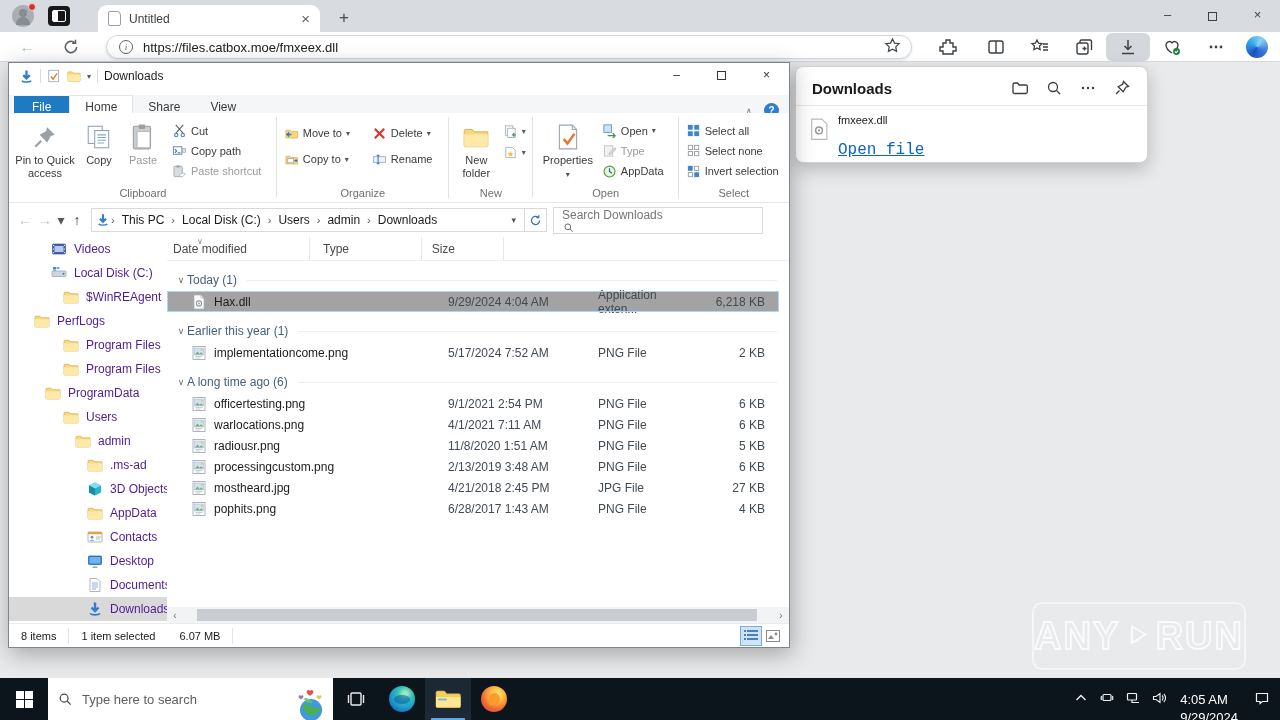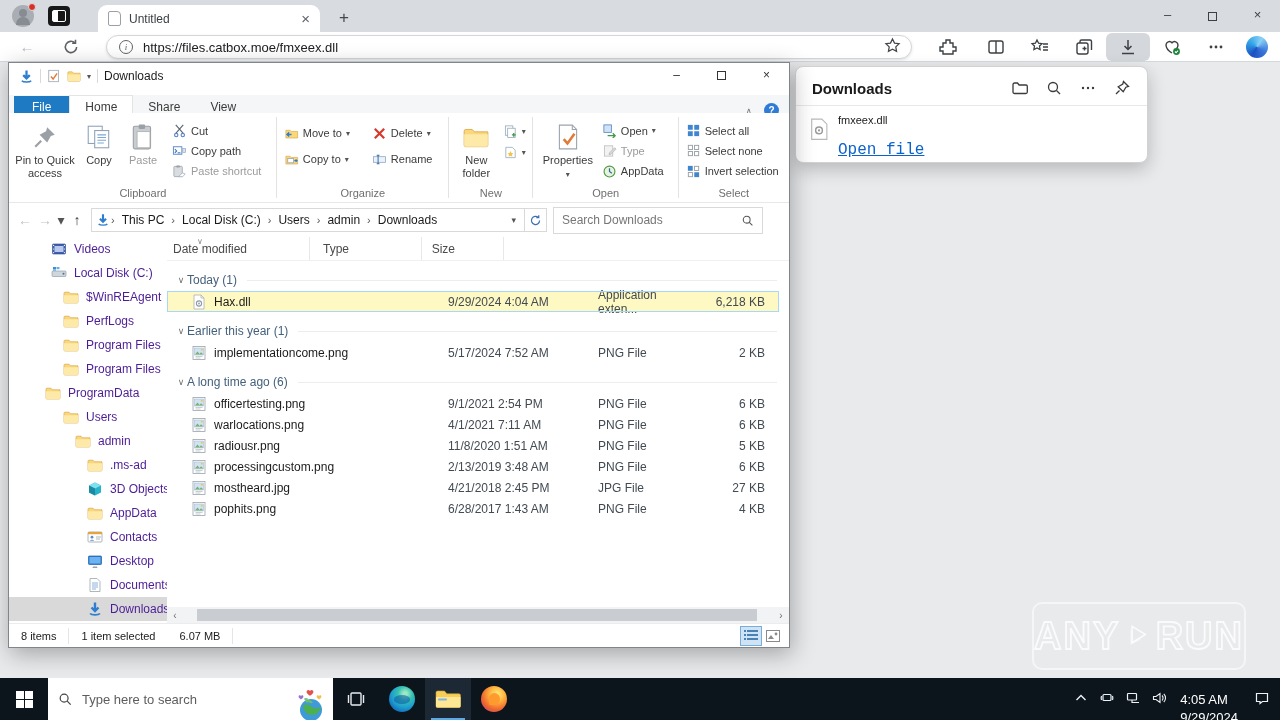--- a/index.html
+++ b/index.html
@@ -75,21 +75,21 @@
   .dis { color:#9b9b9b; }
   .dd { font-size:8px; color:#555; }
 
   .addrbar { position:absolute; left:0; top:140px; width:100%; height:34px; background:#fff; display:flex; align-items:center; }
   .addrbar .nav { font-size:14px; width:20px; text-align:center; }
   .addrbox { width:434px; height:24px; border:1px solid #d9d9d9; display:flex; align-items:center; padding:0 4px; margin-left:4px; }
   .crumb { padding:0 6px; font-size:12px; white-space:nowrap; }
   .crumb-sep { color:#555; font-size:11px; padding:0 1px; }
   .addrbox .enddd { margin-left:auto; color:#555; font-size:9px; padding-right:4px; }
   .refreshbox { width:22px; height:24px; border:1px solid #d9d9d9; border-left:none; display:flex; align-items:center; justify-content:center; }
-  .searchbox { width:210px; height:27px; border:1px solid #d9d9d9; margin-left:6px; display:flex; align-items:center; padding:0 8px; }
+  .searchbox { width:210px; height:27px; border:1px solid #d9d9d9; margin-left:6px; display:flex; padding:0 8px;flex-direction:column; }
   .searchbox .ph { color:#767676; font-size:12px; flex:1; }
 
   .navpane { position:absolute; left:0; top:174px; width:158px; bottom:24px; background:#fff; overflow:hidden; }
   .tree-row { height:24px; display:flex; align-items:center; font-size:12px; color:#4c1d95; white-space:nowrap; overflow:hidden; }
   .tree-row.sel { background:#d9d9d9; }
   .tree-row .tic { width:16px; height:16px; flex:0 0 16px; margin-right:7px; }
   .vscroll { position:absolute; right:0; top:174px; width:15px; bottom:24px; background:#f2f3f4; }
   .vscroll .arr { position:absolute; left:0; width:15px; height:15px; color:#6f6f6f; font-size:8px; text-align:center; line-height:15px; }
   .vscroll .thumb { position:absolute; left:2px; width:11px; background:#c9cdd2; }
 
@@ -98,21 +98,21 @@
   .colhdr .c { border-right:1px solid #e8e8e8; display:flex; align-items:center; position:relative; }
   .c.name { width:275px; padding-left:19px; }
   .c.date { width:143px; padding-left:6px; }
   .c.type { width:112px; padding-left:13px; }
   .c.size { width:82px; justify-content:flex-end; padding-right:48px; }
   .sortchev { position:absolute; top:0px; left:30px; font-size:8px; color:#8a8a8a; }
   .grouphdr { height:22px; margin-top:8px; display:flex; align-items:center; color:#44617c; font-size:12px; }
   .grouphdr .gchev { width:20px; text-align:center; color:#6f6f6f; font-size:9px; padding-left:8px; }
   .grouphdr .rule { flex:1; height:1px; background:#ededed; margin:0 12px 0 10px; }
   .frow { height:21px; width:612px; display:flex; align-items:center; font-size:12px; }
-  .frow.sel { background:#fef9c3; outline:1px solid #a9d7fb; outline-offset:-1px; }
+  .frow.sel { background:#a3a3a3; outline:1px solid #a9d7fb; outline-offset:-1px; }
   .frow .cell-name { width:275px; display:flex; align-items:center; padding-left:24px; color:#1b1b1b; }
   .frow .cell-name .fic { width:16px; height:16px; margin-right:7px; flex:0 0 16px; }
   .frow .cell-date { width:143px; padding-left:6px; color:#424a52; }
   .frow .cell-type { width:112px; padding-left:13px; color:#424a52; }
   .frow .cell-size { width:75px; text-align:right; padding-right:7px; color:#424a52; }
 
   .hscroll { position:absolute; left:158px; right:0; bottom:24px; height:16px; background:#f2f3f4; display:flex; align-items:center; }
   .hscroll .arr { width:16px; text-align:center; color:#6f6f6f; font-size:10px; }
   .hscroll .track { flex:1; position:relative; height:16px; }
   .hscroll .thumb { position:absolute; left:14px; right:16px; top:2px; height:12px; background:#c9cdd2; }
@@ -568,21 +568,21 @@
           </svg></span>
         <span>Local Disk (C:)</span>
       </div>
       <div class="tree-row" style="padding-left: 54px;">
         <span class="tic"><svg viewBox="0 0 16 16" width="100%" height="100%">
             <path d="M1 4.2A1 1 0 0 1 2 3.2h4l1.4 1.6H15v8.2a1 1 0 0 1-1 1H2a1 1 0 0 1-1-1z" fill="#fbd77c" stroke="#d8a848" stroke-width=".7"></path>
             <path d="M1 6.2h14v6.8a1 1 0 0 1-1 1H2a1 1 0 0 1-1-1z" fill="#fde9a8"></path>
           </svg></span>
         <span>$WinREAgent</span>
       </div>
-      <div class="tree-row" style="padding-left: 54px;">
+      <div class="tree-row" style="padding-left: 25px;">
         <span class="tic"><svg viewBox="0 0 16 16" width="100%" height="100%">
             <path d="M1 4.2A1 1 0 0 1 2 3.2h4l1.4 1.6H15v8.2a1 1 0 0 1-1 1H2a1 1 0 0 1-1-1z" fill="#fbd77c" stroke="#d8a848" stroke-width=".7"></path>
             <path d="M1 6.2h14v6.8a1 1 0 0 1-1 1H2a1 1 0 0 1-1-1z" fill="#fde9a8"></path>
           </svg></span>
         <span>PerfLogs</span>
       </div>
       <div class="tree-row" style="padding-left: 54px;">
         <span class="tic"><svg viewBox="0 0 16 16" width="100%" height="100%">
             <path d="M1 4.2A1 1 0 0 1 2 3.2h4l1.4 1.6H15v8.2a1 1 0 0 1-1 1H2a1 1 0 0 1-1-1z" fill="#fbd77c" stroke="#d8a848" stroke-width=".7"></path>
             <path d="M1 6.2h14v6.8a1 1 0 0 1-1 1H2a1 1 0 0 1-1-1z" fill="#fde9a8"></path>

